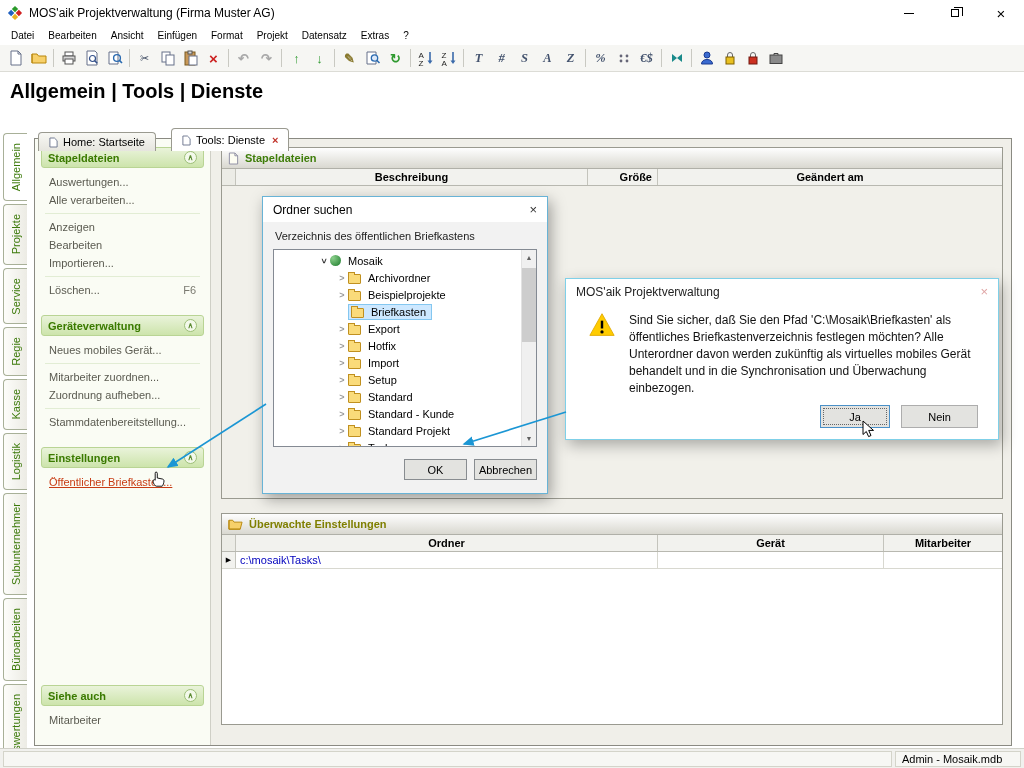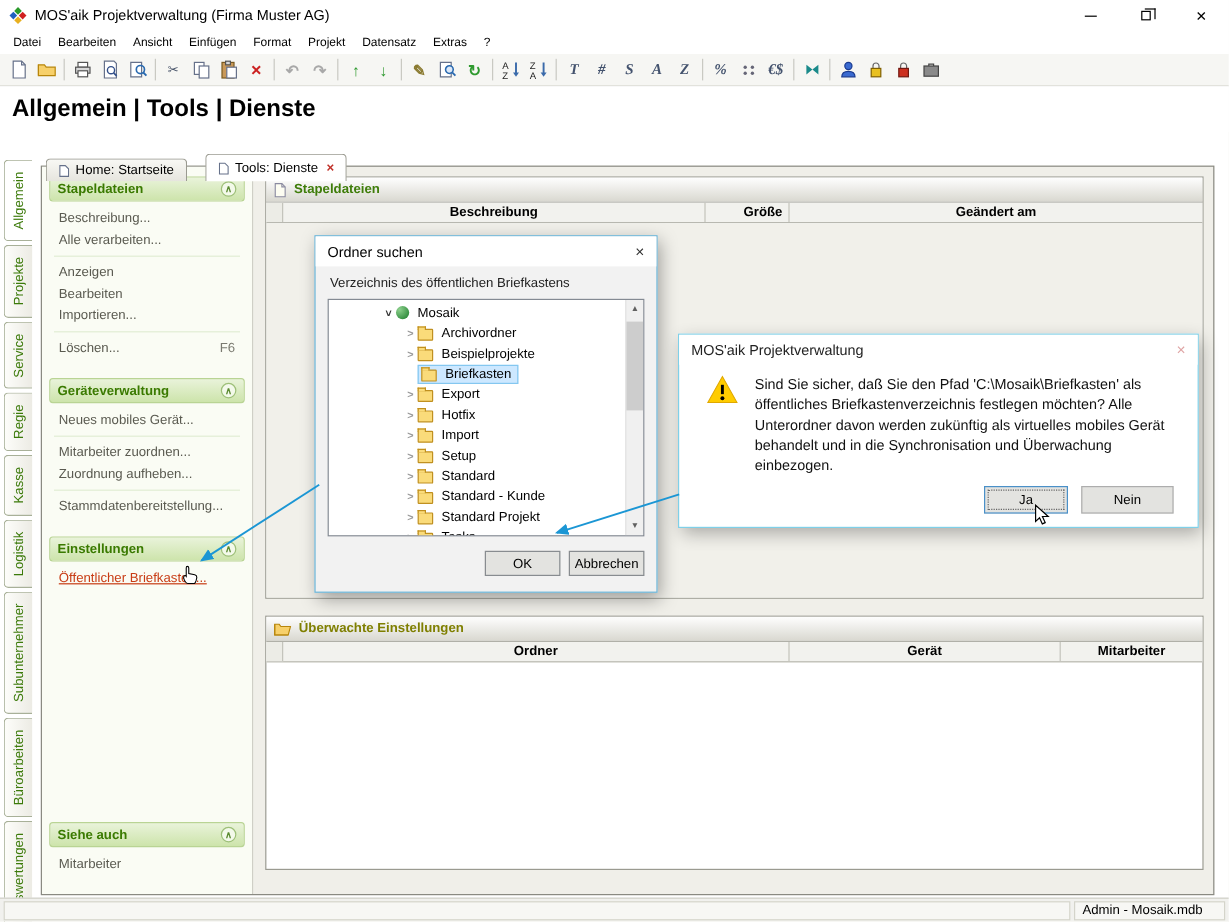--- a/index.html
+++ b/index.html
@@ -376,21 +376,21 @@
 
   <div class="sidebar">
 
     <div class="side-section">
       <div class="side-header">
         <span>Stapeldateien</span>
         <span class="side-collapse">∧</span>
       </div>
       <div class="side-items">
         <div class="side-item">
-            <span>Beschreibung...</span>
+            <span>Auswertungen...</span>
           </div>
         <div class="side-item">
             <span>Alle verarbeiten...</span>
           </div>
         <div class="side-sep"></div>
         <div class="side-item">
             <span>Anzeigen</span>
           </div>
         <div class="side-item">
             <span>Bearbeiten</span>
@@ -481,20 +481,28 @@
             <path d="M1 2h4l1.5 2H15l-2 7.5H1z" fill="#f7d06a" stroke="#b8860b"></path>
             <path d="M1 2v9.5h12" fill="none" stroke="#b8860b"></path>
           </svg>
         <span>Überwachte Einstellungen</span>
       </div>
       <div class="grid-header">
         <div class="gh-cell c-sel"></div>
         <div class="gh-cell c-ordner">Ordner</div>
         <div class="gh-cell c-geraet">Gerät</div>
         <div class="gh-cell c-rest">Mitarbeiter</div>
+      </div>
+      <div class="ueber-body">
+        <div class="grid-row">
+          <div class="gr-cell gr-sel">▶</div>
+          <div class="gr-cell c-ordner path-blue">c:\mosaik\Tasks\</div>
+          <div class="gr-cell c-geraet"></div>
+          <div class="gr-cell c-rest" style="border-right:none;"></div>
+        </div>
       </div>
     </div>
 
   </div>
 </div>
 
 <div class="statusbar">
   <div class="sb-cell sb-main"></div>
   <div class="sb-cell sb-db">Admin - Mosaik.mdb</div>
 </div>

